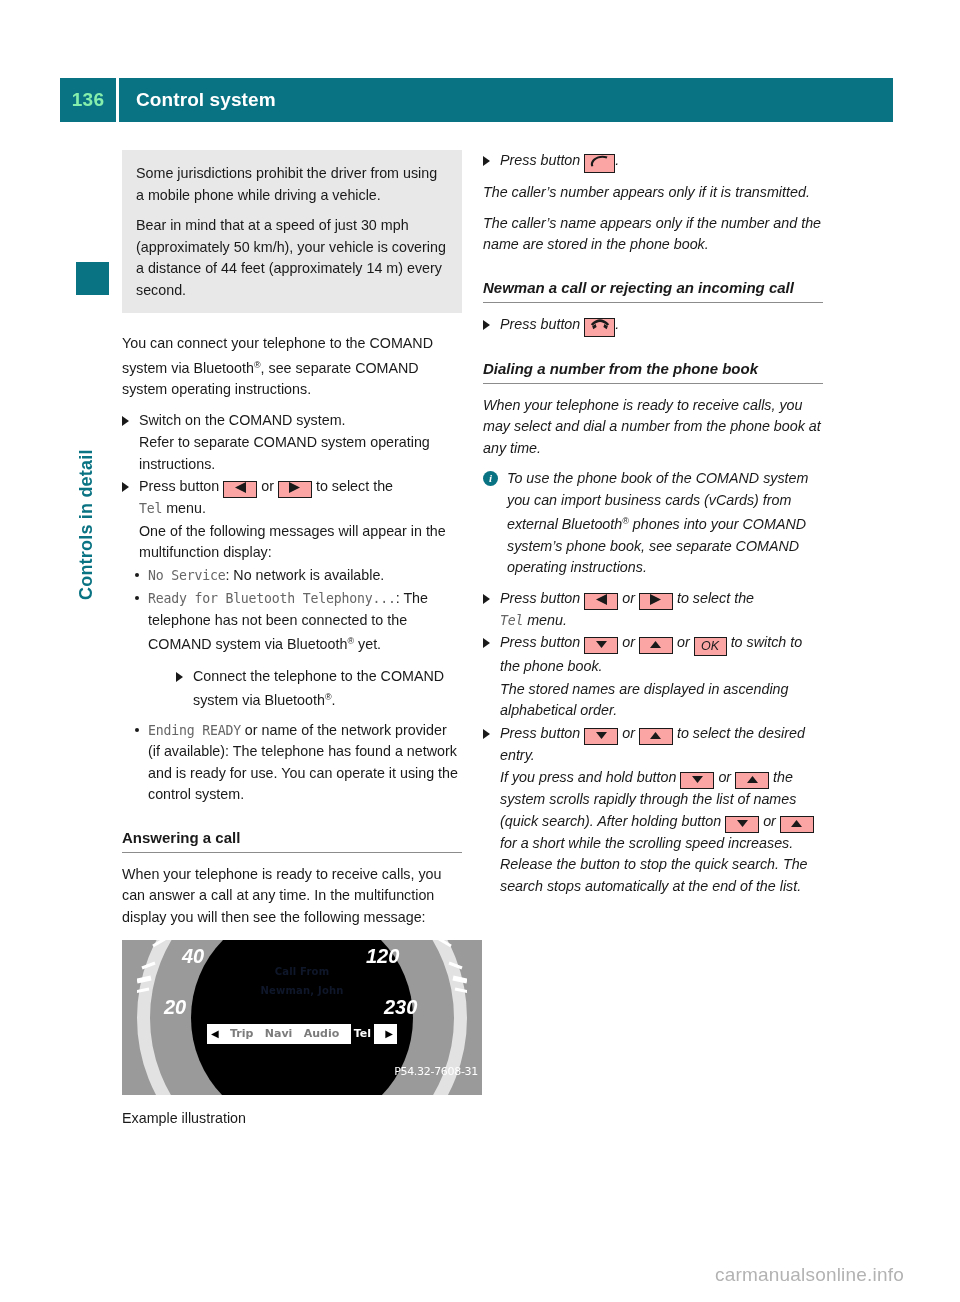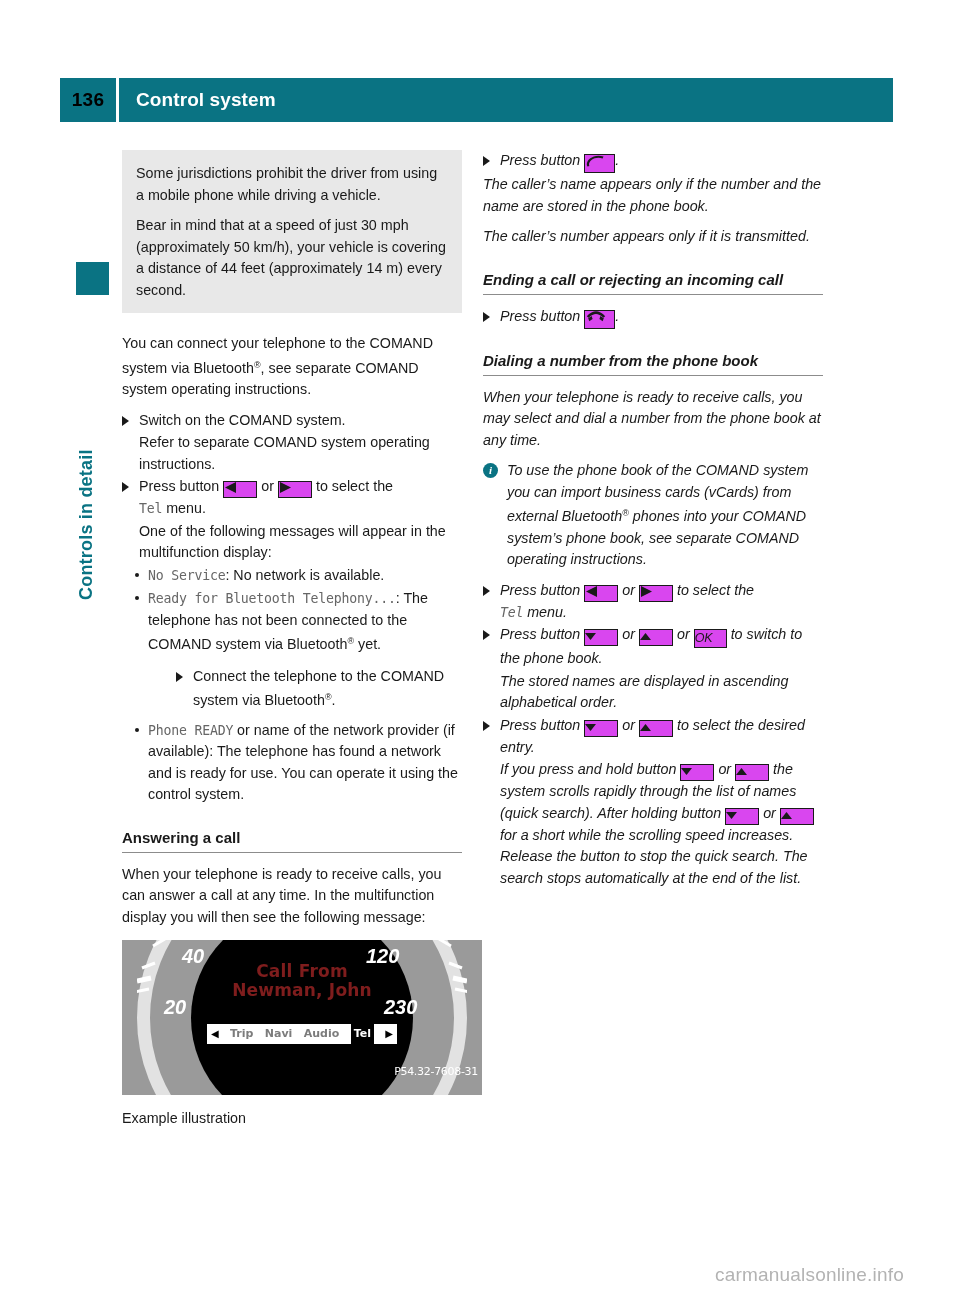--- a/index.html
+++ b/index.html
@@ -23,21 +23,21 @@
     top: 78px;
     width: 833px;
     height: 44px;
     background: #0a7383;
     display: flex;
     align-items: center;
   }
   .header-page-no {
     width: 56px;
     text-align: center;
-    color: #000000;
+    color: #86efac;
     font-size: 19px;
     font-weight: bold;
     letter-spacing: 0.3px;
   }
   .header-rule {
     width: 3px;
     align-self: stretch;
     background: #ffffff;
   }
   .header-title {
@@ -147,22 +147,23 @@
     font-family: "DejaVu Sans Mono", monospace;
     color: #666666;
     font-size: 13.2px;
     letter-spacing: -0.2px;
   }
 
   
   .key {
     display: inline-block;
     border: 1.5px solid #1a1a1a;
-    background: #d946ef;
+    background: #fca5a5;
     vertical-align: -3px;
+    text-align: center;
     box-sizing: border-box;
   }
   .key-arrow {
     width: 34px;
     height: 17px;
     line-height: 14px;
   }
   .key-arrow svg { vertical-align: 1px; }
   .key-ok {
     width: 33px;
@@ -250,22 +251,22 @@
   }
   .fig-n40  { left: 60px;  top: 6px; }
   .fig-n20  { left: 42px;  top: 57px; }
   .fig-n120 { left: 244px; top: 6px; }
   .fig-n140 { left: 262px; top: 57px; }
   .fig-calltext {
     position: absolute;
     left: 0; right: 0;
     top: 22px;
     text-align: center;
-    color: #7f1d1d;
-    font-size: 17px;
+    color: #0f172a;
+    font-size: 10px;
     font-weight: bold;
     line-height: 19px;
     font-family: "DejaVu Sans", sans-serif;
     letter-spacing: 0.2px;
   }
   .fig-menubar {
     position: absolute;
     left: 50%;
     transform: translateX(-50%);
     top: 84px;
@@ -380,21 +381,21 @@
     <span class="mono">Ready for Bluetooth Telephony...</span><span>:</span>
     <span>The telephone has not been connected to the COMAND system via Bluetooth</span><sup class="reg">®</sup><span> yet.</span>
     <div class="step indent" style="margin-top:10px;">
       <span class="step-tri"></span>
       <span>Connect the telephone to the COMAND system via Bluetooth</span><sup class="reg">®</sup><span>.</span>
     </div>
   </div>
 
   <div class="rbullet" style="margin-top:8px;">
     <span class="rbullet-dot"></span>
-    <span class="mono">Phone READY</span><span> or name of the network provider (if available): The telephone has found a network and is ready for use. You can operate it using the control system.</span>
+    <span class="mono">Ending READY</span><span> or name of the network provider (if available): The telephone has found a network and is ready for use. You can operate it using the control system.</span>
   </div>
 
   <div class="sec-h">Answering a call</div>
   <div class="sec-rule"></div>
   <p>When your telephone is ready to receive calls, you can answer a call at any time. In the multifunction display you will then see the following message:</p>
 
   <div class="figure">
     <div class="fig-img">
       <div class="fig-dial-outer"></div>
       <svg class="fig-ticks" viewBox="0 0 330 330">
@@ -454,24 +455,24 @@
 <div class="col col-right">
 
   <div class="step">
     <span class="step-tri"></span>
     <span>Press button</span>
     <span class="key key-phone"><svg width="22" height="13" viewBox="0 0 22 13">
           <path d="M2.5 11.5 C 1 9.5 2 6 5 3.5 C 8.5 0.6 14 -0.2 18.5 1.6 L 17.6 3.6 C 13.8 2.1 9.3 2.8 6.5 5.1 C 4.2 7 3.4 9.5 4.4 11 Z" fill="#1a1a1a"></path>
         </svg></span><span>.</span>
   </div>
 
+  <p style="margin-top:9px;">The caller’s number appears only if it is transmitted.</p>
   <p>The caller’s name appears only if the number and the name are stored in the phone book.</p>
-  <p style="margin-top:9px;">The caller’s number appears only if it is transmitted.</p>
-
-  <div class="sec-h">Ending a call or rejecting an incoming call</div>
+
+  <div class="sec-h">Newman a call or rejecting an incoming call</div>
   <div class="sec-rule"></div>
 
   <div class="step">
     <span class="step-tri"></span>
     <span>Press button</span>
     <span class="key key-phone"><svg width="22" height="13" viewBox="0 0 22 13">
           <path d="M1.8 5.2 C 4.5 1.6 8.6 0.2 11 0.2 C 13.4 0.2 17.5 1.6 20.2 5.2 L 18.3 6.8 C 16 4 13 2.9 11 2.9 C 9 2.9 6 4 3.7 6.8 Z" fill="#1a1a1a"></path>
           <path d="M3.2 7.3 L 6.6 5.1 L 7.6 8.0 L 4.3 10.2 Z" fill="#1a1a1a"></path>
           <path d="M18.8 7.3 L 15.4 5.1 L 14.4 8.0 L 17.7 10.2 Z" fill="#1a1a1a"></path>
         </svg></span><span>.</span>

